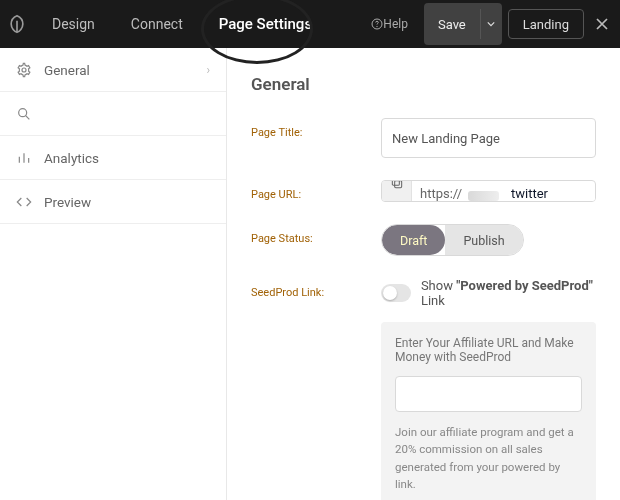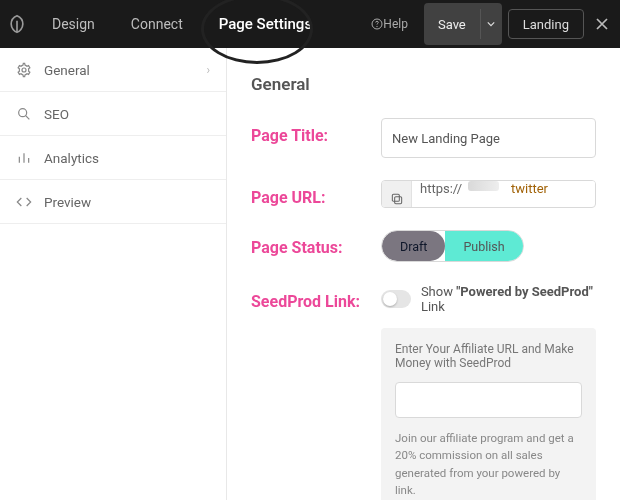--- a/index.html
+++ b/index.html
@@ -17,32 +17,32 @@
   .close-btn{width:36px;height:48px;display:flex;align-items:center;justify-content:center;cursor:pointer;color:#bbb}
   .circle-highlight{position:absolute;top:-6px;left:201px;width:112px;height:70px;border:3px solid #222;border-radius:50%;pointer-events:none;z-index:50}
   .body{display:flex;height:452px}
   .sidebar{width:227px;border-right:1px solid #e8e8e8;background:#fff}
   .sb-item{display:flex;align-items:center;height:44px;padding:0 16px;border-bottom:1px solid #eee;color:#666;cursor:pointer;gap:12px}
   .sb-item .label{flex:1;font-size:13.5px}
   .chev{color:#bbb;font-size:12px}
   .main{flex:1;padding:26px 24px 24px 24px;overflow:auto;color:#555}
   .main h2{font-size:17px;font-weight:600;color:#555;margin-bottom:24px}
   .field{display:flex;align-items:flex-start;margin-bottom:22px}
-  .field-label{width:130px;color:#ec4899;font-weight:700;padding-top:8px;font-size:16px}
+  .field-label{width:130px;color:#a16207;font-weight:400;padding-top:8px;font-size:11px}
   .field-body{flex:1}
   input.txt{height:40px;border:1px solid #d9d9d9;border-radius:4px;padding:0 10px;width:100%;font-size:13px;color:#555}
-  .url-wrap{display:flex;align-items:flex-start;border:1px solid #d9d9d9;border-radius:4px;height:28px;overflow:hidden}
+  .url-wrap{display:flex;align-items:flex-end;border:1px solid #d9d9d9;border-radius:4px;height:22px;overflow:hidden}
   .url-copy{width:30px;height:36px;display:flex;align-items:center;justify-content:center;background:#f0f0f0;border-right:1px solid #e2e2e2;cursor:pointer}
   .url-static{padding:0 6px 0 8px;color:#666;font-size:13px}
   .url-blur{flex:1;height:10px;background:linear-gradient(90deg,#d9d9d9,#eee);border-radius:3px;margin-right:6px}
-  .url-slug{width:90px;border:none;outline:none;font-size:13px;color:#a16207;padding:0 6px}
+  .url-slug{width:90px;border:none;outline:none;font-size:13px;color:#0f172a;padding:0 6px}
   .segmented{display:inline-flex;border:1px solid #d9d9d9;border-radius:18px;height:32px;overflow:hidden}
   .seg{padding:0 18px;display:flex;align-items:center;font-size:12.5px;cursor:pointer}
-  .seg.active{background:#7b7680;color:#0f172a;border-radius:18px}
-  .seg.inactive{color:#555;background:#5eead4}
+  .seg.active{background:#7b7680;color:#fef9c3;border-radius:18px}
+  .seg.inactive{color:#555;background:#e5e5e5}
   .toggle-row{display:flex;align-items:center;gap:10px}
   .toggle{width:34px;height:18px;background:#e5e5e5;border-radius:10px;position:relative;cursor:pointer}
   .toggle::after{content:"";position:absolute;left:2px;top:2px;width:14px;height:14px;background:#fff;border-radius:50%;box-shadow:0 1px 2px rgba(0,0,0,.25)}
   .affiliate-box{margin-top:14px;background:#f3f3f3;border-radius:4px;padding:14px;font-size:12px;color:#777}
   .affiliate-box input{margin:12px 0;height:36px}
   .aff-footer{font-size:11.5px;color:#888;line-height:1.5}
   .aff-footer .link{color:#888;cursor:pointer}
   svg{display:block}
 </style>
 </head>
@@ -93,21 +93,20 @@
           <path d="M19 12a7 7 0 00-.2-1.7l2-1.5-2-3.4-2.3.9a7 7 0 00-3-1.7L13 2h-2l-.5 2.6a7 7 0 00-3 1.7l-2.3-.9-2 3.4 2 1.5A7 7 0 005 12c0 .6.1 1.1.2 1.7l-2 1.5 2 3.4 2.3-.9a7 7 0 003 1.7L11 22h2l.5-2.6a7 7 0 003-1.7l2.3.9 2-3.4-2-1.5c.1-.6.2-1.1.2-1.7z"></path>
         </svg>
       <span class="label">General</span>
       <span class="chev">›</span>
     </div>
     <div class="sb-item">
       <svg width="16" height="16" viewBox="0 0 24 24" fill="none" stroke="#888" stroke-width="1.8">
           <circle cx="10" cy="10" r="6"></circle>
           <path d="M20 20l-5.5-5.5"></path>
         </svg>
-      <span class="label">SEO</span>
     </div>
     <div class="sb-item">
       <svg width="16" height="16" viewBox="0 0 24 24" fill="none" stroke="#888" stroke-width="1.8">
           <path d="M5 19V10M12 19V5M19 19v-7"></path>
         </svg>
       <span class="label">Analytics</span>
     </div>
     <div class="sb-item">
       <svg width="16" height="16" viewBox="0 0 24 24" fill="none" stroke="#888" stroke-width="1.8">
           <path d="M8 6l-6 6 6 6M16 6l6 6-6 6"></path>

